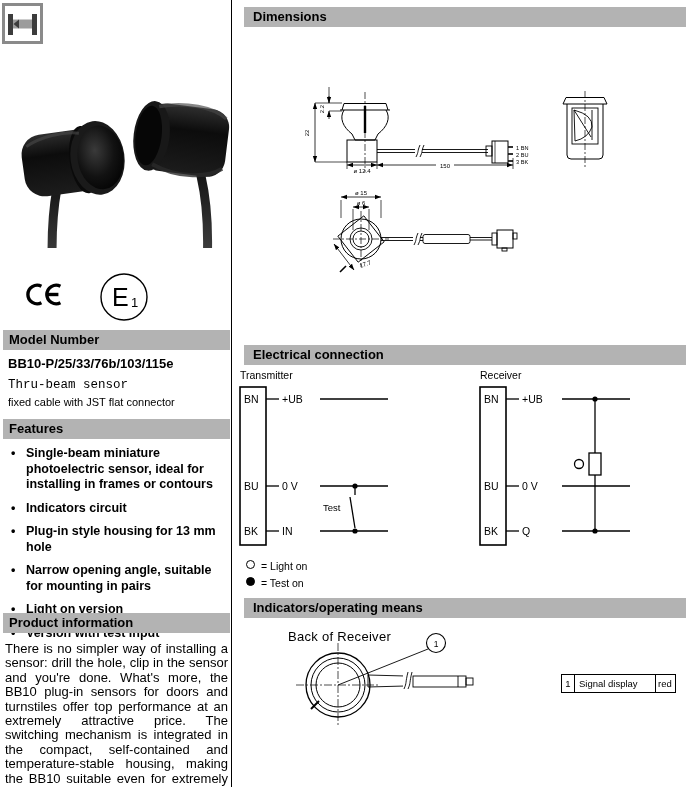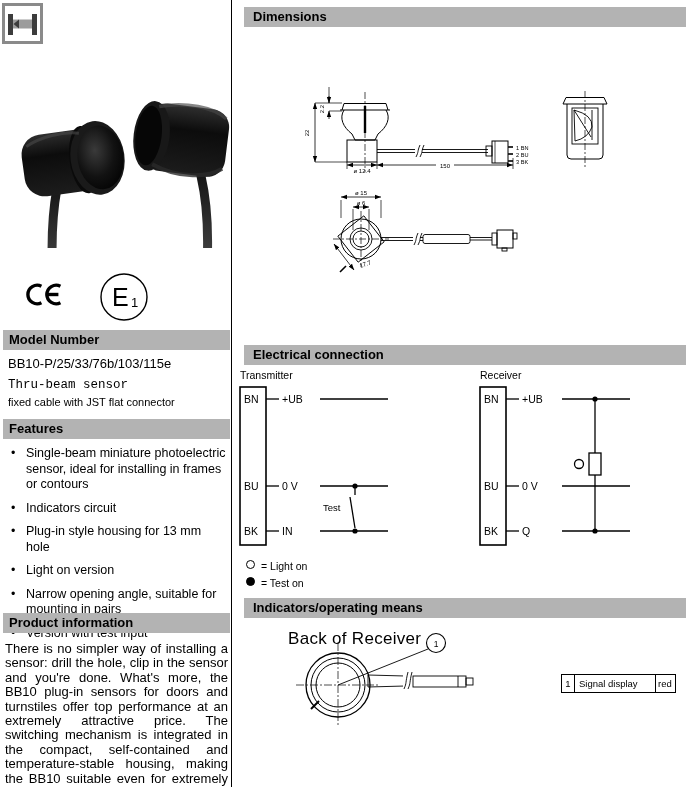--- a/index.html
+++ b/index.html
@@ -9,36 +9,36 @@
     font-family:"Liberation Sans", sans-serif; color:#000; overflow:hidden;
   }
   .abs { position:absolute; }
   .col-divider { position:absolute; left:231px; top:0; width:1px; height:787px; background:#000; }
   .secbar {
     position:absolute; background:#b3b3b3; color:#000;
     font-size:13px; font-weight:bold; line-height:20px; padding-left:6px;
   }
   .secbar.right { width:450px; left:236px; padding-left:9px;margin-left:8px; }
   .secbar.left { width:227px; left:3px; }
-  .model-number { left:8px; top:356px; font-size:13px; font-weight:normal; }
+  .model-number { left:8px; top:356px; font-size:13px; font-weight:bold; }
   .model-type { left:8px; top:378px; font-size:12.5px;font-family:Liberation Mono, monospace; }
   .model-variant { left:8px; top:396px; font-size:11px; }
   ul.features { position:absolute; left:8px; top:446px; width:219px; list-style:none; }
   ul.features li {
-    position:relative; padding-left:18px; font-size:12.5px; line-height:15.5px; margin-bottom:8px;
+    position:relative; padding-left:18px; font-size:12.5px; line-height:15.5px; margin-bottom:8px;font-weight:bold;
   }
   ul.features li::before { content:"\2022"; position:absolute; left:3px; top:0; }
   .prodinfo-text {
     left:5px; top:642px; width:223px; font-size:13px; line-height:14.4px; text-align:justify;
   }
   .legend-row { position:absolute; left:246px; font-size:10.5px; line-height:13px; display:flex; align-items:flex-start; }
   .legend-sym { display:inline-block; width:9px; height:9px; border-radius:50%; margin-right:6px; }
   .legend-sym.open { border:1.4px solid #000; background:#fff; }
   .legend-sym.fill { background:#000; border:1px solid #000; }
-  .backcap { left:288px; top:629px; font-size:17px; letter-spacing:.3px; }
+  .backcap { left:288px; top:629px; font-size:13px; letter-spacing:.3px; }
   .sigtable {
     position:absolute; left:561px; top:674px; height:19px; display:flex;
     border:1px solid #000; font-size:9.5px; background:#fff;
   }
   .sigtable .c { border-right:1px solid #000; display:flex; align-items:center; }
   .sigtable .c1 { width:13px; justify-content:center; }
   .sigtable .c2 { width:81px; padding-left:4px; }
   .sigtable .c3 { width:19px; padding-left:2px; border-right:none; }
   svg text { font-family:"Liberation Sans", sans-serif; fill:#000; }
   .ln { stroke:#000; fill:none; }
@@ -112,22 +112,22 @@
   <div class="secbar left" style="top:330px">Model Number</div>
   <div class="abs model-number">BB10-P/25/33/76b/103/115e</div>
   <div class="abs model-type">Thru-beam sensor</div>
   <div class="abs model-variant">fixed cable with JST flat connector</div>
 
   <div class="secbar left" style="top:419px">Features</div>
   <ul class="features">
     <li>Single-beam miniature photoelectric sensor, ideal for installing in frames or contours</li>
     <li>Indicators circuit</li>
     <li>Plug-in style housing for 13 mm hole</li>
+    <li>Narrow opening angle, suitable for mounting in pairs</li>
     <li>Light on version</li>
-    <li>Narrow opening angle, suitable for mounting in pairs</li>
     <li>Version with test input</li>
   </ul>
 
   <div class="secbar left" style="top:613px">Product information</div>
   <div class="abs prodinfo-text">There is no simpler way of installing a sensor: drill the hole, clip in the sensor and you're done. What's more, the BB10 plug-in sensors for doors and turnstiles offer top performance at an extremely attractive price. The switching mechanism is integrated in the compact, self-contained and temperature-stable housing, making the BB10 suitable even for extremely cold regions with temperatures as low as -40°C.</div>
 
   <div class="secbar right" style="top:7px">Dimensions</div>
 
   <svg class="abs" style="left:236px;top:30px" width="450" height="305" viewBox="0 0 450 305">
     <defs>

